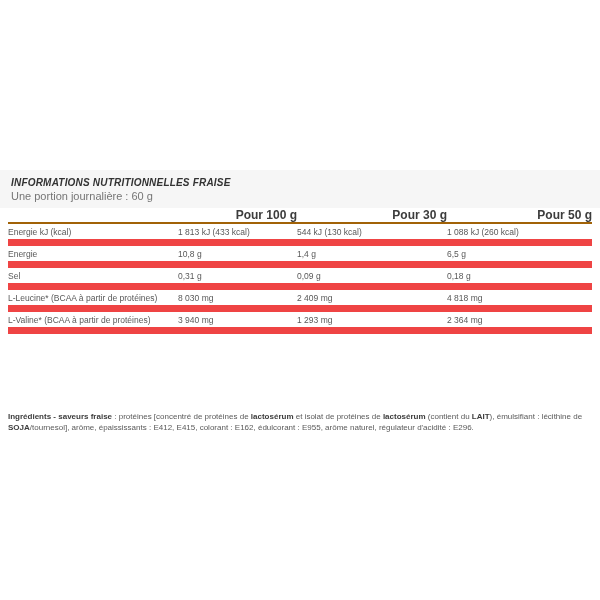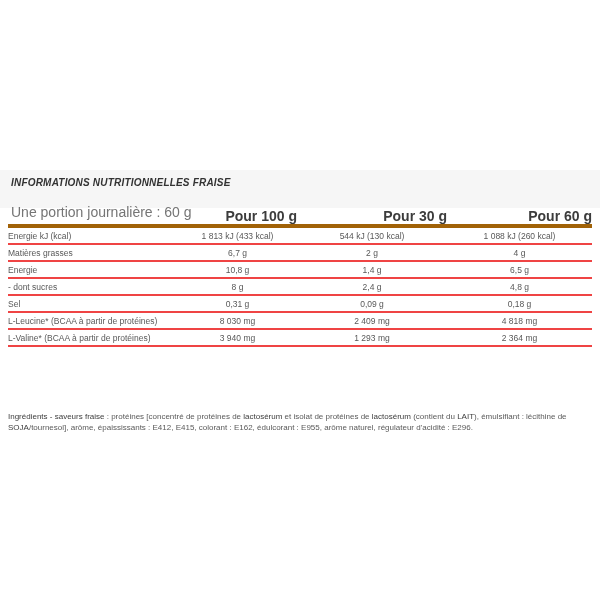--- a/index.html
+++ b/index.html
@@ -20,57 +20,57 @@
     background:#f6f6f6;
     box-sizing:border-box;
     padding:7px 17px 0 11px;
   }
   .nutri-title {
     font-size:10px; font-weight:bold; font-style:italic;
     color:#333333; letter-spacing:0.2px;
     line-height:12px; white-space:nowrap;
   }
   .nutri-subtitle {
-    font-size:14px; color:#757575; margin-top:18px; line-height:10px;
+    font-size:11px; color:#757575; margin-top:2px; line-height:10px;
   }
 
   
   table.nutri-table {
     position:absolute; top:208px; left:8px;
     width:584px;
     border-collapse:collapse;
     font-size:8.5px; color:#555555;
     table-layout:fixed;
   }
   .nutri-table col.c-label { width:170px; }
   .nutri-table col.c-100 { width:119px; }
   .nutri-table col.c-30 { width:150px; }
   .nutri-table col.c-60 { width:145px; }
   .nutri-table th {
-    font-size:14px; font-weight:bold; color:#3c3c3c;
+    font-size:12px; font-weight:bold; color:#3c3c3c;
     text-align:right; height:13px; padding:0;
-    border-bottom:4px solid #a16207;
+    border-bottom:2px solid #a16207;
     vertical-align:middle;
   }
   .nutri-table td {
     height:15px; padding:0;
-    border-bottom:2px solid #ef4444;
+    border-bottom:7px solid #ef4444;
     vertical-align:middle;
     white-space:nowrap; overflow:hidden;
   }
   .nutri-table td.lbl { text-align:left; color:#585858; }
-  .nutri-table td.val { text-align:center; color:#585858; }
+  .nutri-table td.val { text-align:left; color:#585858; }
 
   
   .ingredients {
     position:absolute; top:404px; left:8px;
     width:586px;
     font-size:8px; line-height:10.5px; color:#5a5a5a;
   }
-  .ingredients .b { font-weight:normal; color:#3c3c3c; }
+  .ingredients .b { font-weight:bold; color:#3c3c3c; }
 </style>
 </head>
 <body>
 
 <div class="page">
 
   <div class="nutri-panel">
     <div class="nutri-title">INFORMATIONS NUTRITIONNELLES FRAISE</div>
     <div class="nutri-subtitle">Une portion journalière : 60 g</div>
   </div>
@@ -80,45 +80,33 @@
       <col class="c-label">
         <col class="c-100">
         <col class="c-30">
         <col class="c-60">
     </colgroup>
     <tbody>
         <tr>
       <th></th>
       <th>Pour 100 g</th>
       <th>Pour 30 g</th>
-      <th>Pour 60 g</th>
+      <th>Pour 50 g</th>
     </tr>
     <tr>
       <td class="lbl">Energie kJ (kcal)</td>
       <td class="val">1 813 kJ (433 kcal)</td>
       <td class="val">544 kJ (130 kcal)</td>
       <td class="val">1 088 kJ (260 kcal)</td>
     </tr>
     <tr>
-      <td class="lbl">Matières grasses</td>
-      <td class="val">6,7 g</td>
-      <td class="val">2 g</td>
-      <td class="val">4 g</td>
-    </tr>
-    <tr>
       <td class="lbl">Energie</td>
       <td class="val">10,8 g</td>
       <td class="val">1,4 g</td>
       <td class="val">6,5 g</td>
-    </tr>
-    <tr>
-      <td class="lbl">- dont sucres</td>
-      <td class="val">8 g</td>
-      <td class="val">2,4 g</td>
-      <td class="val">4,8 g</td>
     </tr>
     <tr>
       <td class="lbl">Sel</td>
       <td class="val">0,31 g</td>
       <td class="val">0,09 g</td>
       <td class="val">0,18 g</td>
     </tr>
     <tr>
       <td class="lbl">L-Leucine* (BCAA à partir de protéines)</td>
       <td class="val">8 030 mg</td>

